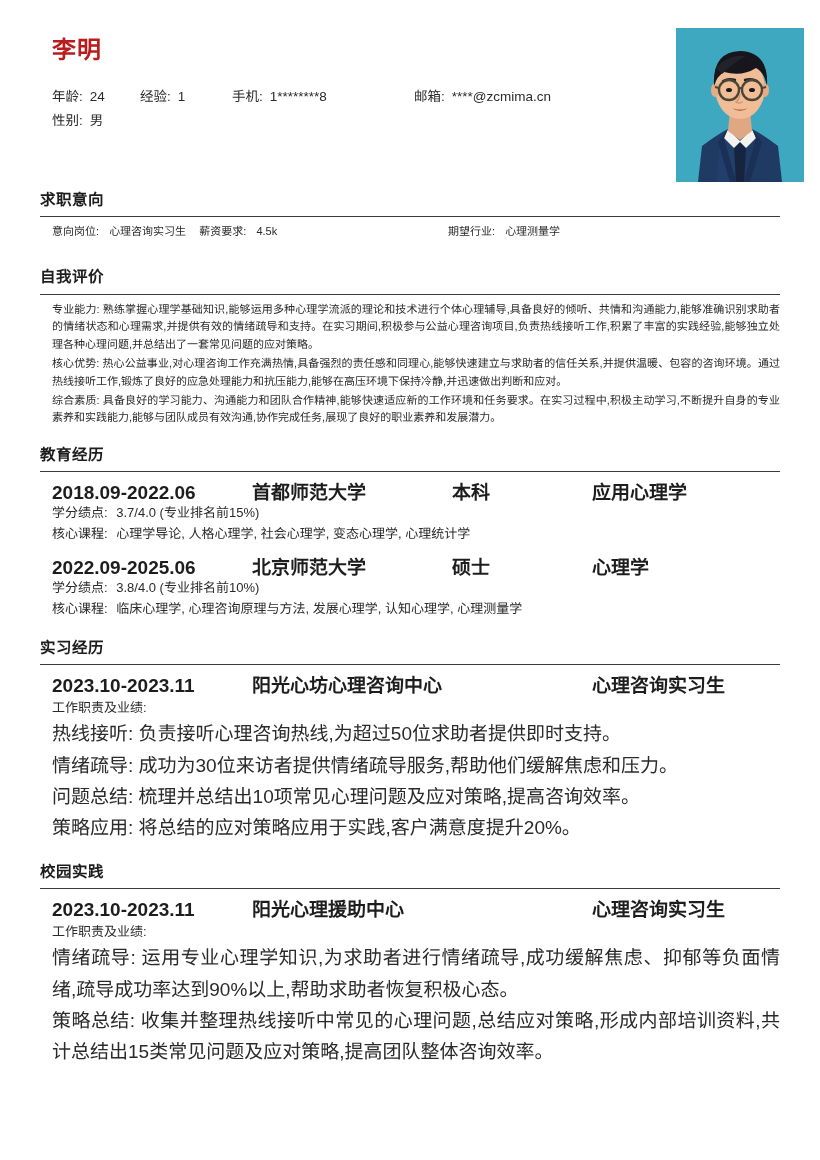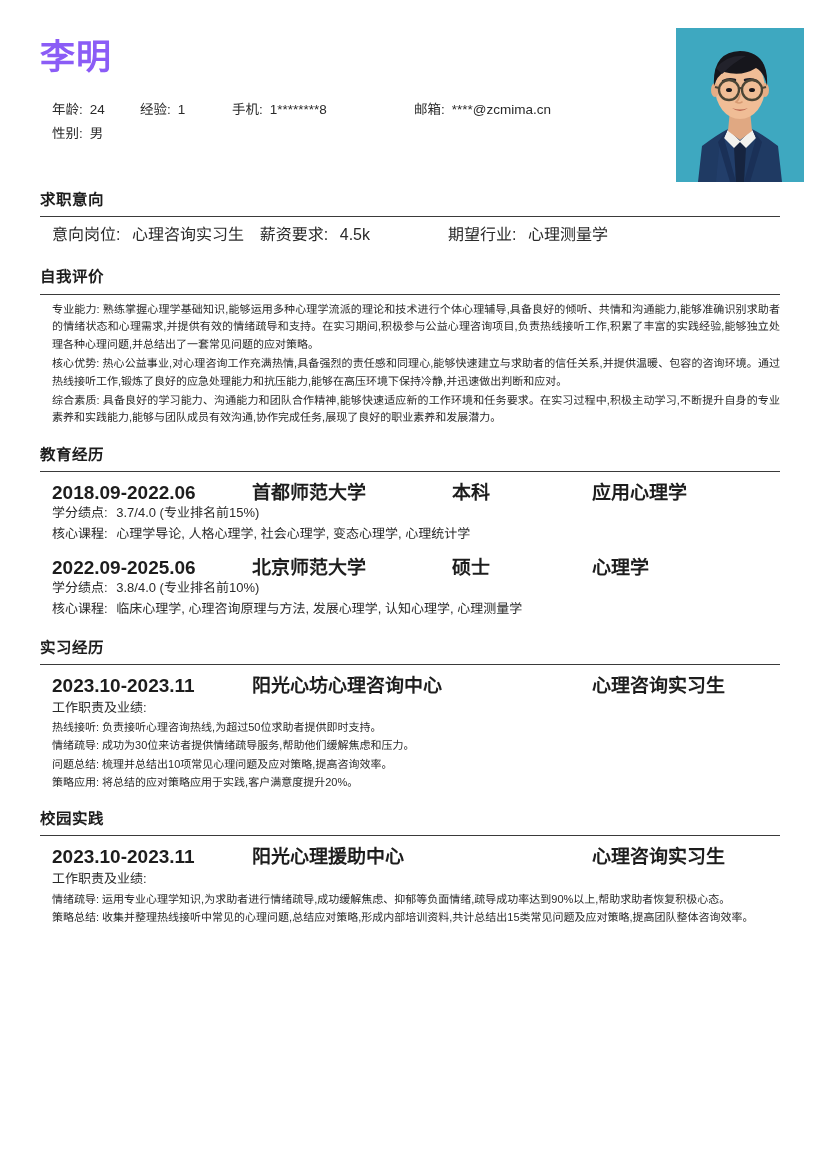--- a/index.html
+++ b/index.html
@@ -28,24 +28,25 @@
   }
 
   
   .header {
     position: relative;
     padding-top: 28px;
     height: 172px;
   }
 
   .name {
-    font-size: 35px;
+    font-size: 24px;
     font-weight: bold;
     letter-spacing: 1px;
-    color: #8b5cf6;
+    color: #b91c1c;
+    margin-left: 12px;
     margin-top: 8px;
     line-height: 1.2;
   }
 
   .contact-block {
     margin-top: 22px;
     margin-left: 12px;
   }
 
   .contact-row {
@@ -96,21 +97,21 @@
     margin-top: 2px;
     margin-bottom: 6px;
   }
 
   .section-body { padding-left: 12px; }
 
   
   .intent-row {
     position: relative;
     height: 26px;
-    font-size: 16px;
+    font-size: 11px;
     white-space: nowrap;
     text-decoration: underline;
   }
   .intent-left { position: absolute; left: 0; top: 0; }
   .intent-right { position: absolute; left: 396px; top: 0; }
   .pair-label { color: #2a2a2a; }
   .pair-value { color: #2a2a2a; margin-left: 7px; }
   .intent-gap { display: inline-block; width: 7px; }
 
   
@@ -148,21 +149,21 @@
   .entry-line .k { color: #2a2a2a; }
   .entry-line .v { color: #2a2a2a; margin-left: 5px; }
 
   .duty-head {
     font-size: 13px;
     color: #2a2a2a;
     line-height: 1.65;
     margin-top: 1px;
   }
   .duty {
-    font-size: 11px;
+    font-size: 19px;
     color: #2a2a2a;
     line-height: 1.65;
     text-align: justify;
   }
 </style>
 </head>
 <body>
 
 <div class="page">
 

